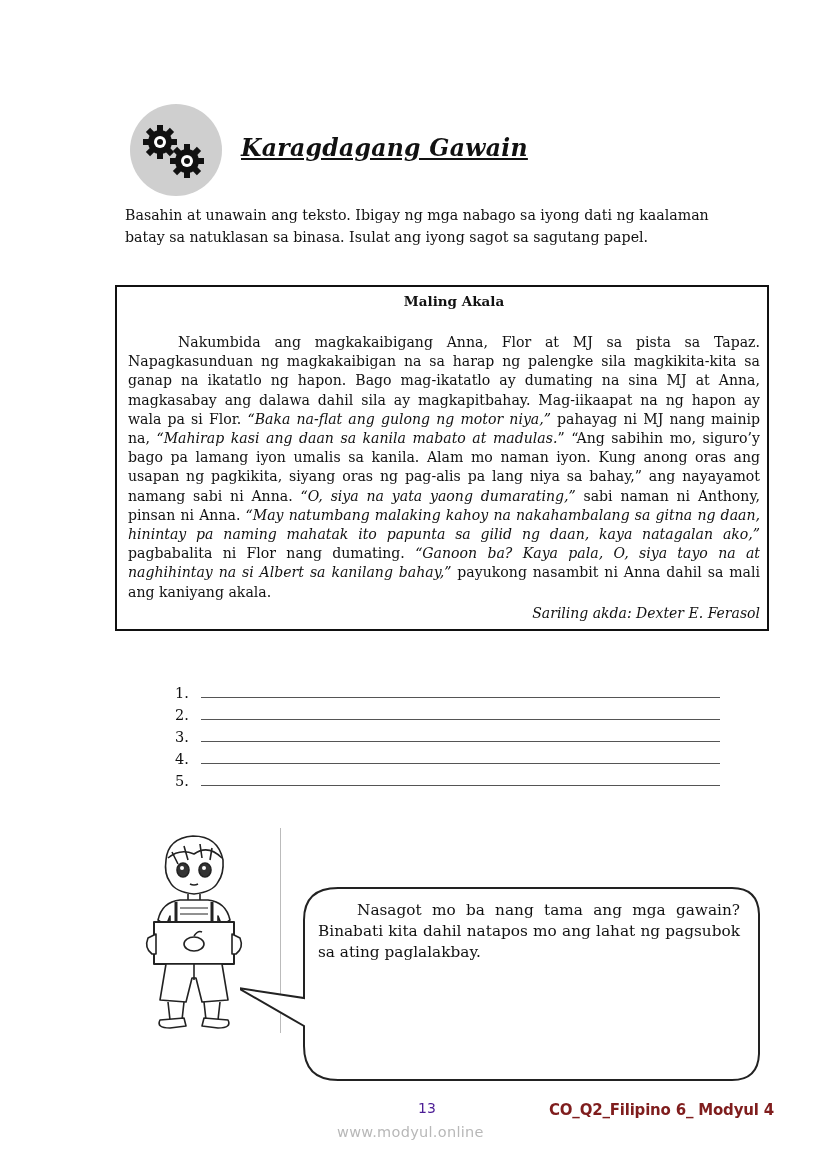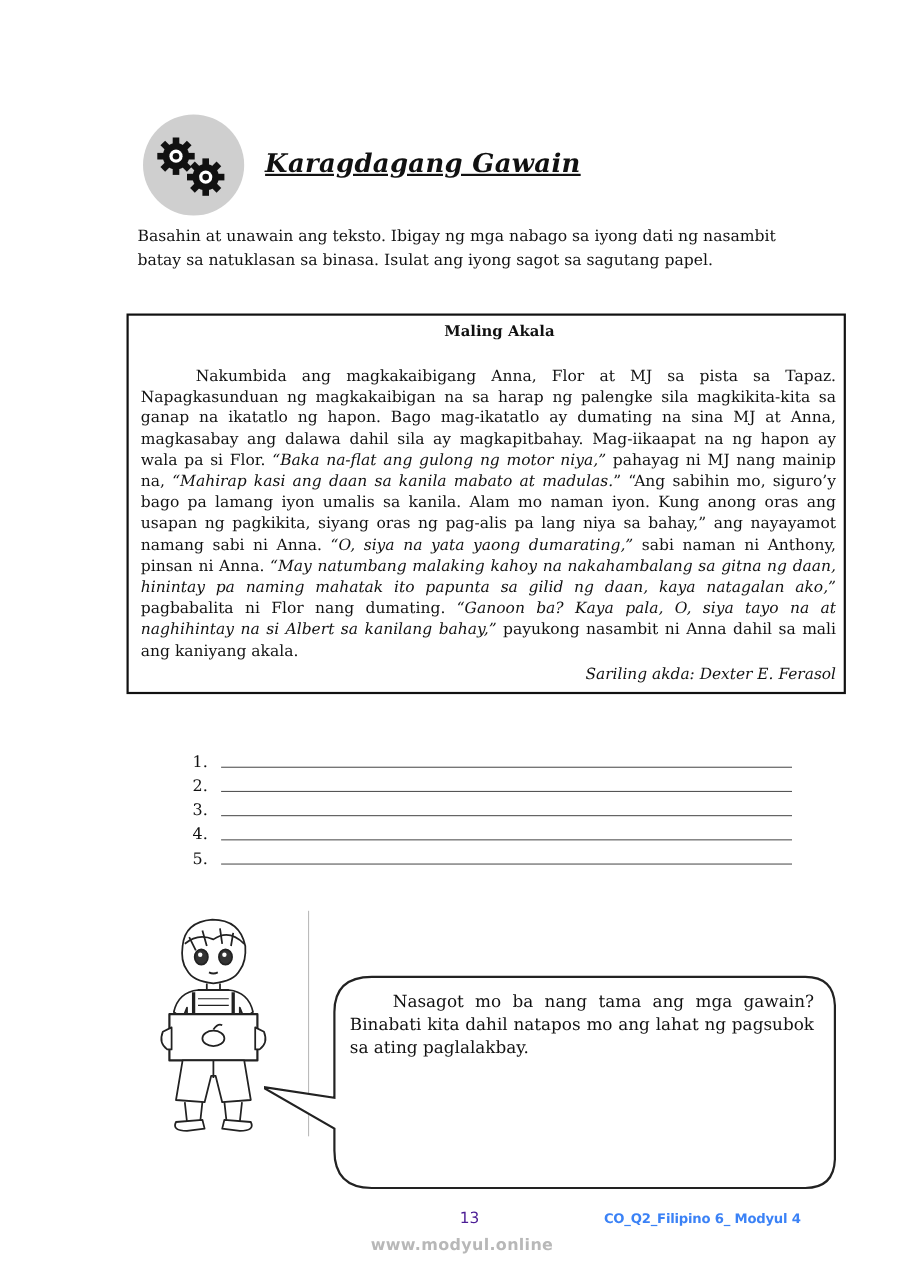--- a/index.html
+++ b/index.html
@@ -32,22 +32,22 @@
   .figure { position: absolute; left: 118px; top: 830px; width: 160px; height: 200px; }
   .divider-v { position: absolute; left: 280px; top: 828px; width: 1px; height: 205px; background: #bbb; }
 
   .bubble { position: absolute; left: 300px; top: 886px; width: 460px; height: 196px; }
   .bubble svg { position: absolute; left: -60px; top: 0; }
   .bubble-text { position: absolute; left: 18px; top: 14px; width: 422px; font-size: 15.3px; line-height: 21.2px; text-align: justify; }
   .bubble-text p { margin: 0; text-indent: 39px; }
   .bubble-text b { font-weight: bold; }
 
   .footer-page { position: absolute; left: 418px; top: 1100px; font-family: "DejaVu Sans", sans-serif; font-size: 14px; color: #4c1d95; }
-  .footer-code { position: absolute; left: 549px; top: 1101px; font-family: "DejaVu Sans", sans-serif; font-weight: bold; font-size: 12px; color: #3b82f6; letter-spacing: -0.2px; }
-  .watermark { position: absolute; left: 337px; top: 1124px; font-family: "DejaVu Sans", sans-serif; font-size: 14.5px; color: #b8b8b8; letter-spacing: 0.3px; font-weight: bold; }
+  .footer-code { position: absolute; left: 549px; top: 1101px; font-family: "DejaVu Sans", sans-serif; font-weight: bold; font-size: 15px; color: #7f1d1d; letter-spacing: -0.2px; }
+  .watermark { position: absolute; left: 337px; top: 1124px; font-family: "DejaVu Sans", sans-serif; font-size: 14.5px; color: #b8b8b8; letter-spacing: 0.3px; }
 </style>
 </head>
 <body>
 
 <div class="header">
   <div class="gear-badge">
     <svg width="92" height="92" viewBox="0 0 92 92">
       <g transform="translate(30,38)">
         <g fill="#111">
           <circle r="12"></circle>
@@ -68,21 +68,21 @@
           <rect x="-3" y="-17" width="6" height="34" transform="rotate(-45)"></rect>
         </g>
         <circle r="6" fill="#fff"></circle>
         <circle r="3" fill="#111"></circle>
       </g>
     </svg>
   </div>
   <div class="section-title">Karagdagang Gawain</div>
 </div>
 
-<div class="instructions">Basahin at unawain ang teksto. Ibigay ng mga nabago sa iyong dati ng nasambit batay sa natuklasan sa binasa.  Isulat ang iyong sagot sa sagutang papel.</div>
+<div class="instructions">Basahin at unawain ang teksto. Ibigay ng mga nabago sa iyong dati ng kaalaman batay sa natuklasan sa binasa.  Isulat ang iyong sagot sa sagutang papel.</div>
 
 <div class="story-box">
   <div class="story-title">Maling Akala</div>
   <div class="story-body">
     <p id="story-paragraph"><span>Nakumbida ang magkakaibigang Anna, Flor at MJ sa pista sa Tapaz. Napagkasunduan ng magkakaibigan na sa harap ng palengke sila magkikita-kita sa ganap na ikatatlo ng hapon. Bago mag-ikatatlo ay dumating na sina MJ at Anna, magkasabay ang dalawa dahil sila ay magkapitbahay. Mag-iikaapat na ng hapon ay wala pa si Flor.  </span><i>“Baka na-flat ang gulong ng motor niya,”</i><span> pahayag ni MJ nang mainip na, </span><i>“Mahirap kasi ang daan sa kanila mabato at madulas.</i><span>”  “Ang sabihin mo, siguro’y bago pa lamang iyon umalis sa kanila. Alam mo naman iyon. Kung anong oras ang usapan ng pagkikita, siyang oras ng pag-alis pa lang niya sa bahay,”  ang nayayamot namang sabi ni Anna.  </span><i>“O, siya na yata yaong dumarating,”</i><span>  sabi naman ni Anthony, pinsan ni Anna.  </span><i>“May natumbang malaking kahoy na nakahambalang sa gitna ng daan, hinintay pa naming mahatak ito papunta sa gilid ng daan, kaya natagalan ako,”</i><span> pagbabalita ni Flor nang dumating. </span><i>“Ganoon ba? Kaya pala, O, siya tayo na at naghihintay na si Albert sa kanilang bahay,”</i><span> payukong nasambit ni Anna dahil sa mali ang kaniyang akala.</span></p>
   </div>
   <div class="story-credit">Sariling akda: Dexter E. Ferasol</div>
 </div>
 
 <div class="answers">

